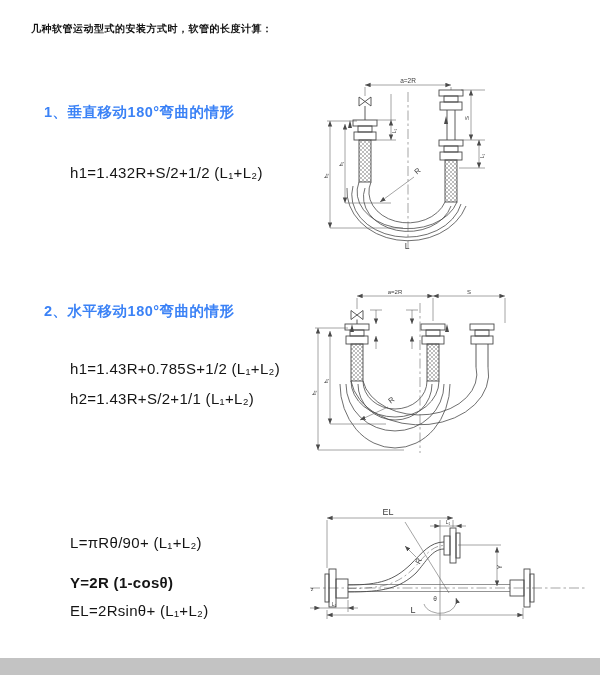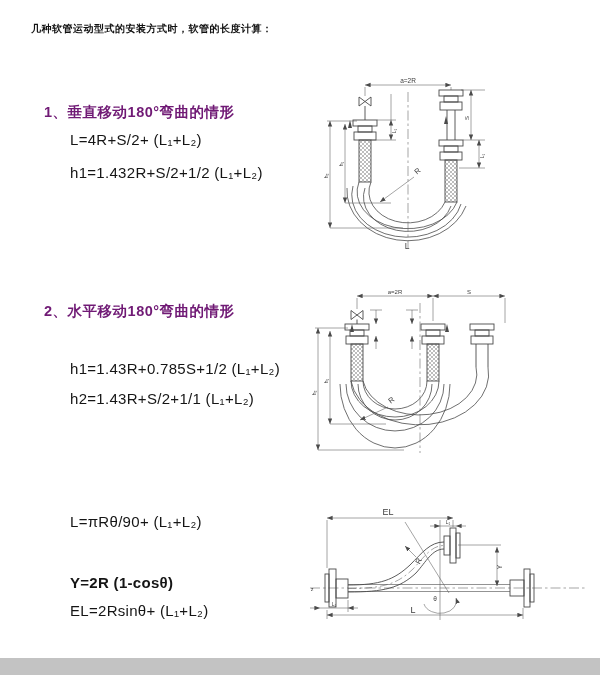--- a/index.html
+++ b/index.html
@@ -1,33 +1,32 @@
 <!DOCTYPE html>
 <html><head>
 <meta charset="utf-8">
 <style>
   html,body{margin:0;padding:0;background:#e8e8e8;}
   #page{position:relative;width:600px;height:675px;background:#ffffff;overflow:hidden;
         font-family:"Liberation Sans","DejaVu Sans",sans-serif;color:#1a1a1a;}
   .doc-title{position:absolute;left:31px;top:22px;font-size:10px;font-weight:bold;letter-spacing:.5px;color:#111;}
-  .sec-heading{position:absolute;font-size:14.5px;font-weight:bold;letter-spacing:.5px;color:#701a75;}
+  .sec-heading{position:absolute;font-size:14.5px;font-weight:bold;letter-spacing:.5px;color:#3b82f6;}
   .formula{position:absolute;font-size:15px;font-weight:400;letter-spacing:.3px;color:#151515;}
   .diagram{position:absolute;}
   .bottom-bar{position:absolute;left:0;top:658px;width:600px;height:17px;background:#c3c3c3;}
   svg text{font-family:"Liberation Sans","DejaVu Sans",sans-serif;}
 </style>
 </head>
 <body>
 
 <div id="page">
 
   <div class="doc-title">几种软管运动型式的安装方式时，软管的长度计算：</div>
 
   <div class="sec-heading" style="left:44px;top:103px;">1、垂直移动180°弯曲的情形</div>
-  <div class="formula" style="left:70px;top:131px;">L=4R+S/2+ (L₁+L₂)</div>
   <div class="formula" style="left:70px;top:164px;">h1=1.432R+S/2+1/2 (L₁+L₂)</div>
 
   <svg class="diagram" style="left:303px;top:76px;" width="200" height="180" viewBox="0 0 200 180">
     <defs>
       <marker id="arA" markerWidth="7" markerHeight="5" refX="5.6" refY="2.2" orient="auto-start-reverse" markerUnits="userSpaceOnUse">
         <path d="M0,0 L5.6,2.2 L0,4.4 Z" fill="#4a4a4a"></path>
       </marker>
       <pattern id="hpA" width="4" height="4" patternUnits="userSpaceOnUse">
         <path d="M0,0 L4,4 M4,0 L0,4" stroke="#7a7a7a" stroke-width="0.5"></path>
       </pattern>
@@ -180,21 +179,21 @@
 
     <g fill="#3d3d3d">
       <text x="89" y="11" font-size="6" text-anchor="middle">a=2R</text>
       <text x="163" y="11" font-size="6" text-anchor="middle">S</text>
       <text transform="translate(22,98) rotate(-90)" font-size="5" text-anchor="middle">h₁</text>
       <text transform="translate(10,110) rotate(-90)" font-size="5" text-anchor="middle">h₂</text>
       <text transform="translate(87,119) rotate(-38)" font-size="7.5" text-anchor="middle">R</text>
     </g>
   </svg>
 
-  <div class="formula" style="left:70px;top:513px;">L=πRθ/90+ (L₁+L₂)</div>
+  <div class="formula" style="left:70px;top:534px;">L=πRθ/90+ (L₁+L₂)</div>
   <div class="formula" style="left:70px;top:574px;font-weight:bold;">Y=2R (1-cosθ)</div>
   <div class="formula" style="left:70px;top:602px;">EL=2Rsinθ+ (L₁+L₂)</div>
 
   <svg class="diagram" style="left:298px;top:500px;" width="300" height="152" viewBox="0 0 300 152">
     <defs>
       <marker id="arC" markerWidth="7" markerHeight="5" refX="5.6" refY="2.2" orient="auto-start-reverse" markerUnits="userSpaceOnUse">
         <path d="M0,0 L5.6,2.2 L0,4.4 Z" fill="#4a4a4a"></path>
       </marker>
     </defs>
 

